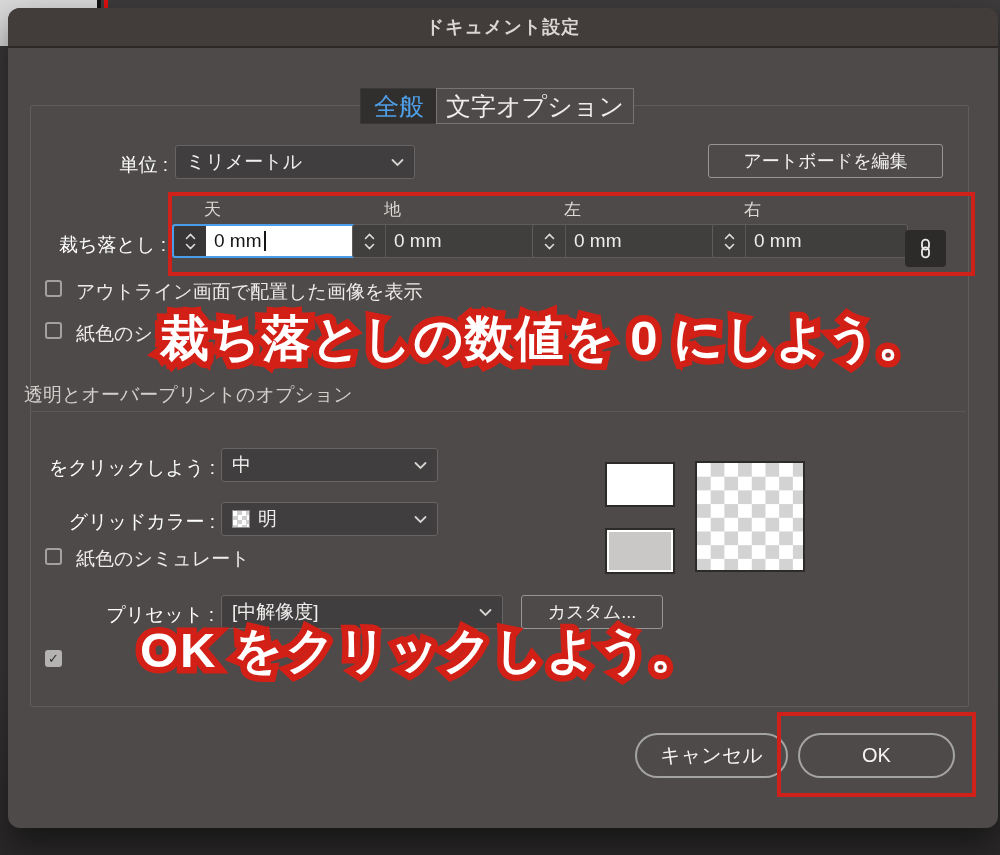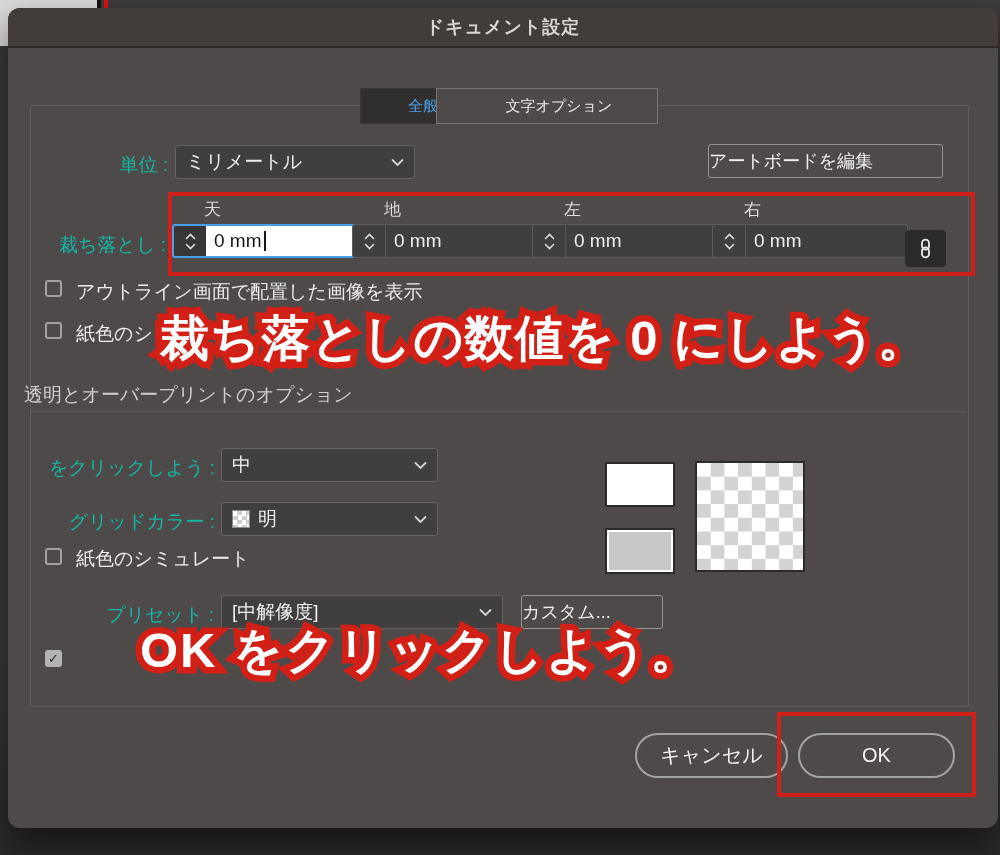--- a/index.html
+++ b/index.html
@@ -20,33 +20,33 @@
     box-shadow:0 16px 34px rgba(0,0,0,.5);
   }
   .titlebar{
     position:absolute;left:0;top:0;right:0;height:38px;
     background:#423d3a;border-radius:12px 12px 0 0;
     border-bottom:2px solid #2b2827;
     display:flex;align-items:center;justify-content:center;
     color:#d9d5d3;font-size:18px;font-weight:bold;letter-spacing:1px;
   }
   .groupbox{position:absolute;left:22px;top:97px;width:937px;height:600px;border:1px solid #605d5b;border-radius:2px;}
-  .tab{position:absolute;height:34px;display:flex;align-items:center;justify-content:center;font-size:15px;padding-left:24px;}
+  .tab{position:absolute;height:34px;display:flex;align-items:center;justify-content:center;font-size:25px;}
   .tab-general{left:352px;top:80px;width:76px;background:#302f2e;color:#4f9fe8;border:1px solid #3a3938;}
   .tab-type{left:428px;top:80px;width:196px;background:#4d4a49;color:#efeceb;border:1px solid #787472;}
-  .lbl{position:absolute;color:#14b8a6;font-size:19px;white-space:nowrap;}
+  .lbl{position:absolute;color:#ffffff;font-size:19px;white-space:nowrap;}
   .lbl-r{text-align:right;}
   .dropdown{
     position:absolute;height:34px;background:#403e3e;border:1px solid #686463;border-radius:3px;
     display:flex;align-items:center;color:#f0eeed;font-size:19px;padding:0 10px;box-sizing:border-box;
   }
   .dropdown .chev{margin-left:auto;display:flex;}
   .btn{
     position:absolute;height:34px;border:1px solid #989593;border-radius:3px;background:transparent;
-    display:flex;align-items:center;justify-content:flex-start;color:#f2f0ef;font-size:18px;box-sizing:border-box;
+    display:flex;align-items:center;justify-content:center;color:#f2f0ef;font-size:18px;box-sizing:border-box;
   }
   
   .num-field{position:absolute;width:196px;height:34px;display:flex;box-sizing:border-box;background:#413f3e;border:1px solid #5f5c5b;border-radius:3px;overflow:hidden;}
   .num-field .stepper{width:32px;display:flex;flex-direction:column;align-items:center;justify-content:center;gap:3px;border-right:1px solid #5a5757;}
   .num-field .val{flex:1;display:flex;align-items:center;padding-left:8px;font-size:19px;color:#f0eeed;}
   .num-field.focused{background:#fff;border:2px solid #4a9ee9;}
   .num-field.focused .stepper{background:#383636;border-right:none;}
   .num-field.focused .val{color:#151515;background:#fff;}
   .caret{display:inline-block;width:2px;height:20px;background:#141414;margin-left:2px;}
   .col-lbl{position:absolute;font-size:17px;color:#dcd9d7;}

